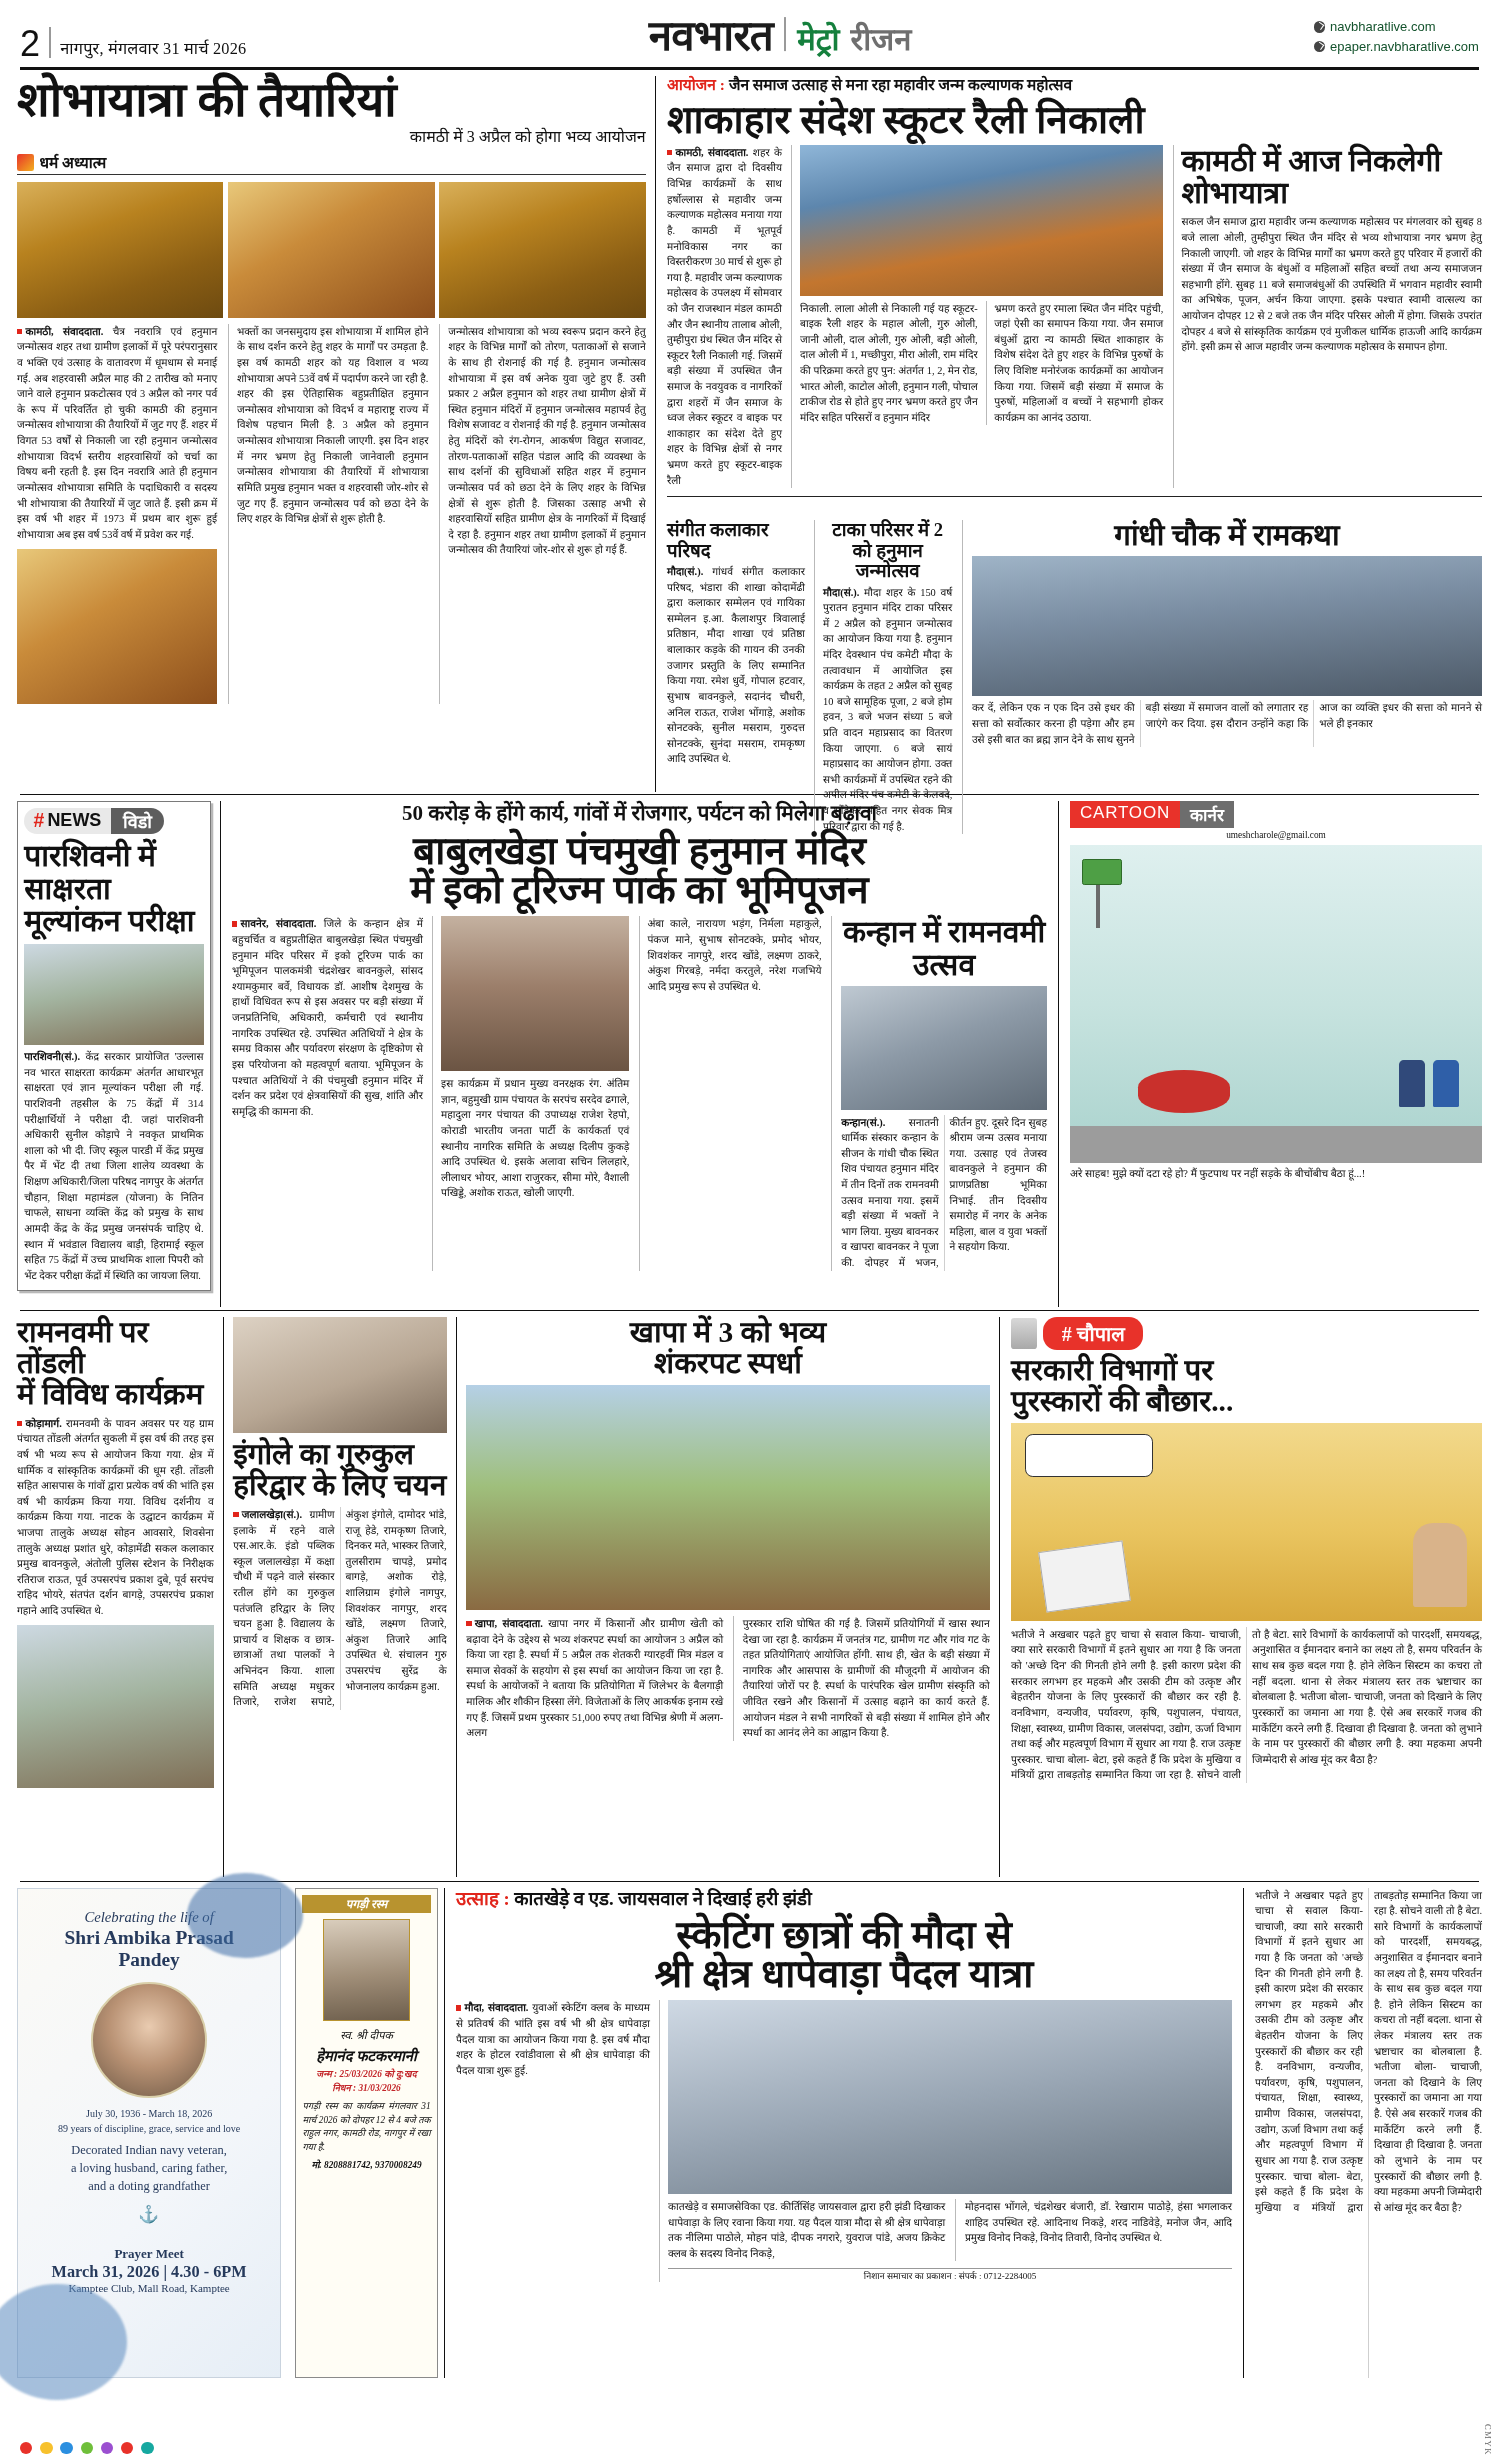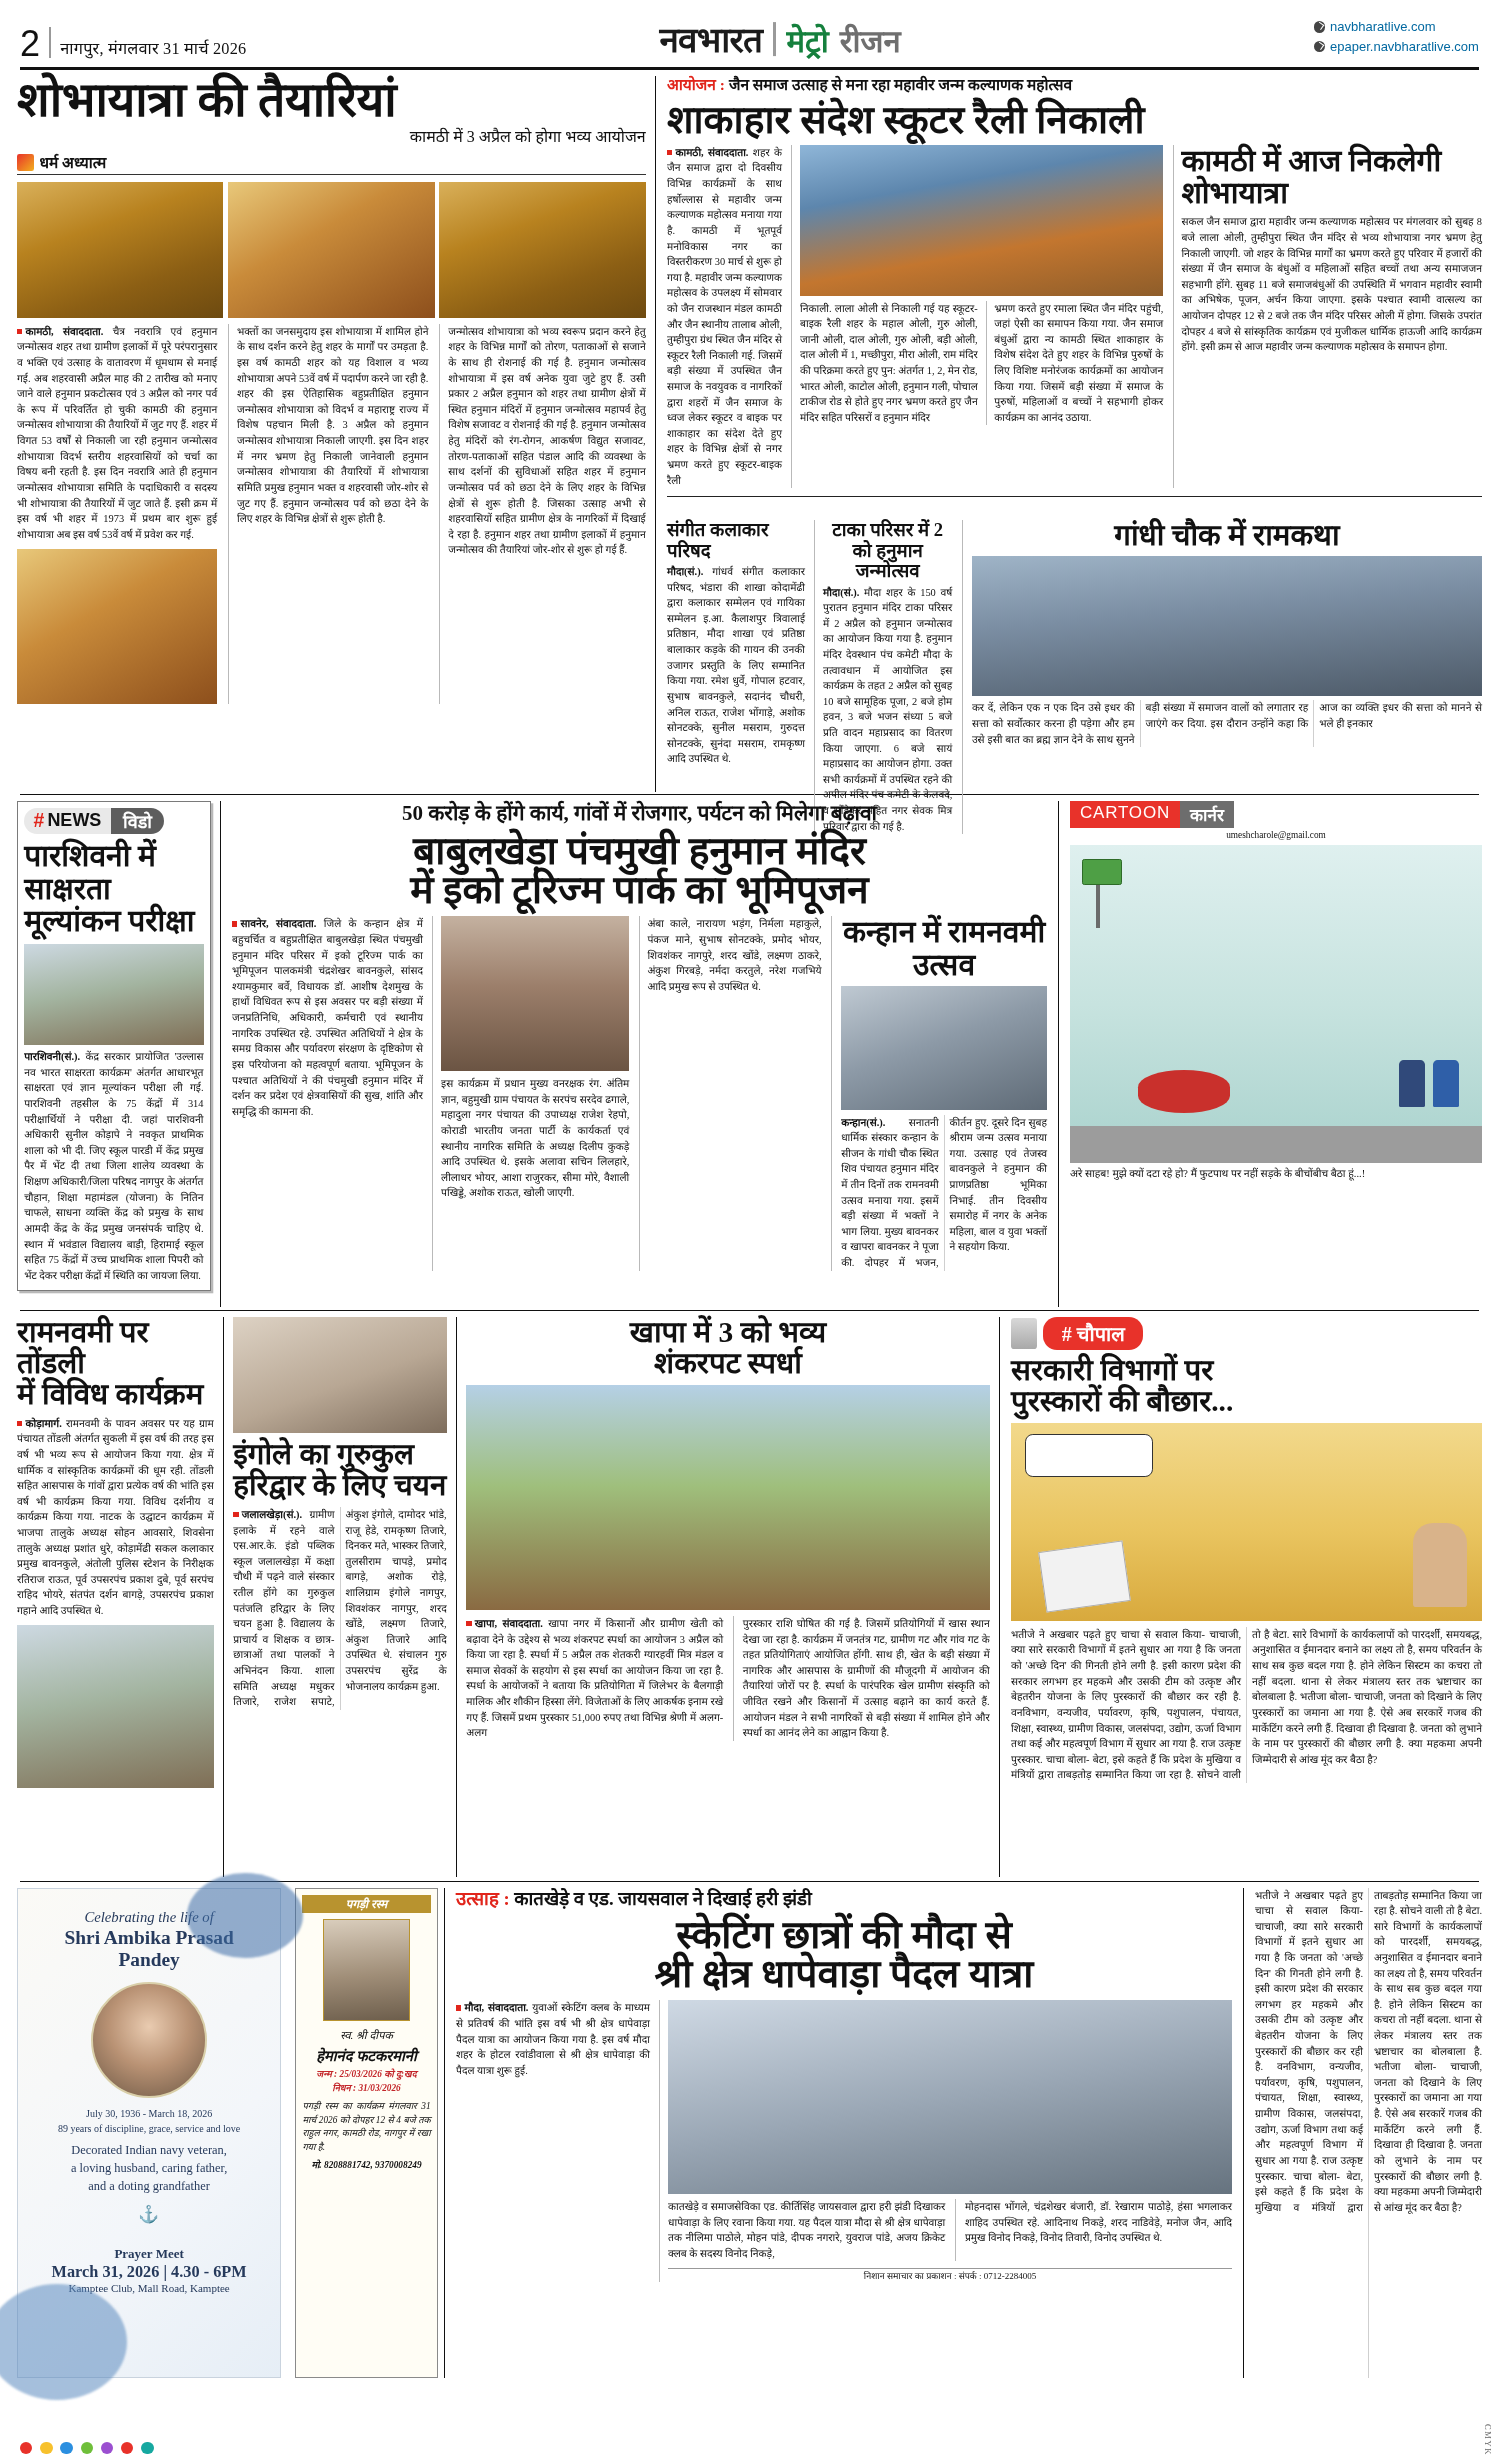--- a/index.html
+++ b/index.html
@@ -17,26 +17,26 @@
   .masthead {
     display: flex; align-items: flex-end; justify-content: space-between;
     height: 64px; padding: 6.2px 3.1px 4.7px 3.1px;
   }
   .mh-left { display: flex; align-items: flex-end; gap: 9.3px; }
   .page-num { font-size: 36px; font-weight: 400; line-height: .85; color: #111;
               font-family: "Liberation Sans", sans-serif; }
   .mh-divider { width: 1.6px; height: 31px; background: #999; margin-bottom: 1.6px;}
   .mh-dateline { font-size: 16.3px; line-height: 1.1; padding-bottom: 1.6px; letter-spacing: 0.2px;}
   .mh-center { display: flex; align-items: baseline; gap: 11px; transform: translateY(3.1px); }
-  .brand { font-size: 35px; font-weight: bold; letter-spacing: -0.8px; color: #1b1b1b;
+  .brand { font-size: 42px; font-weight: bold; letter-spacing: -0.8px; color: #1b1b1b;
            font-family: "Liberation Serif", serif; }
   .brand-sep { width: 2.3px; height: 34px; background: #9a9a9a; align-self: center;}
   .edition-red { font-size: 31px; font-weight: bold; color: #15803d; }
   .edition-grey { font-size: 31px; font-weight: bold; color: #6f6f6f; }
-  .mh-right { font-size: 13px; line-height: 1.5; text-align: right; color: #0369a1;
+  .mh-right { font-size: 13px; line-height: 1.5; text-align: right; color: #14532d;
               font-family: "Liberation Sans", sans-serif; padding-bottom: 3.1px;}
   .mh-right div { display: flex; align-items: center; gap: 4.7px; }
   .globe { width: 11.6px; height: 11.6px; border-radius: 50%; background: #444; display:inline-block;
            position: relative; flex: 0 0 auto;}
   .globe:after { content:""; position:absolute; left:3.1px; top:2.3px; width:5.4px;height:5.4px;
                  border-top:1.6px solid #fff; border-right:1.6px solid #fff; transform: rotate(35deg);}
   .rule-thick { height: 3.1px; background: #111; margin: 3.1px 3.1px 0 3.1px; }
   .rule-thin { height: 0.8px; background: #111; margin: 1.6px 3.1px 0 3.1px; }
   .col-rule { border-left: 0.8px solid #b9b9b9; }
   .kicker { font-size: 15.5px; font-weight: bold; line-height: 1.2; }

